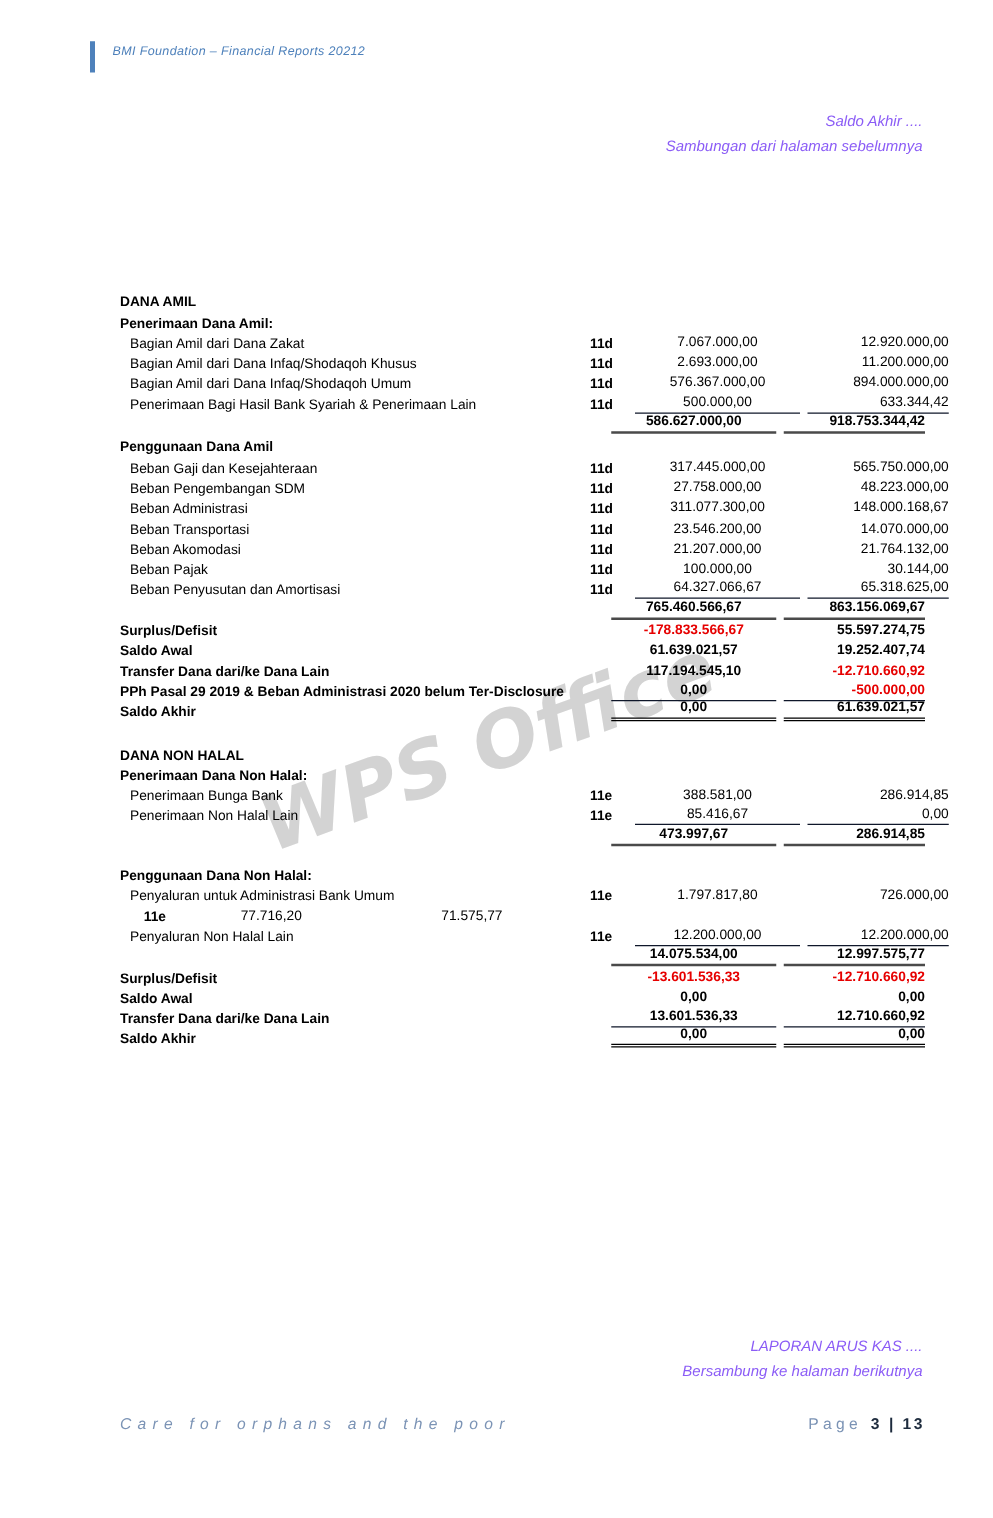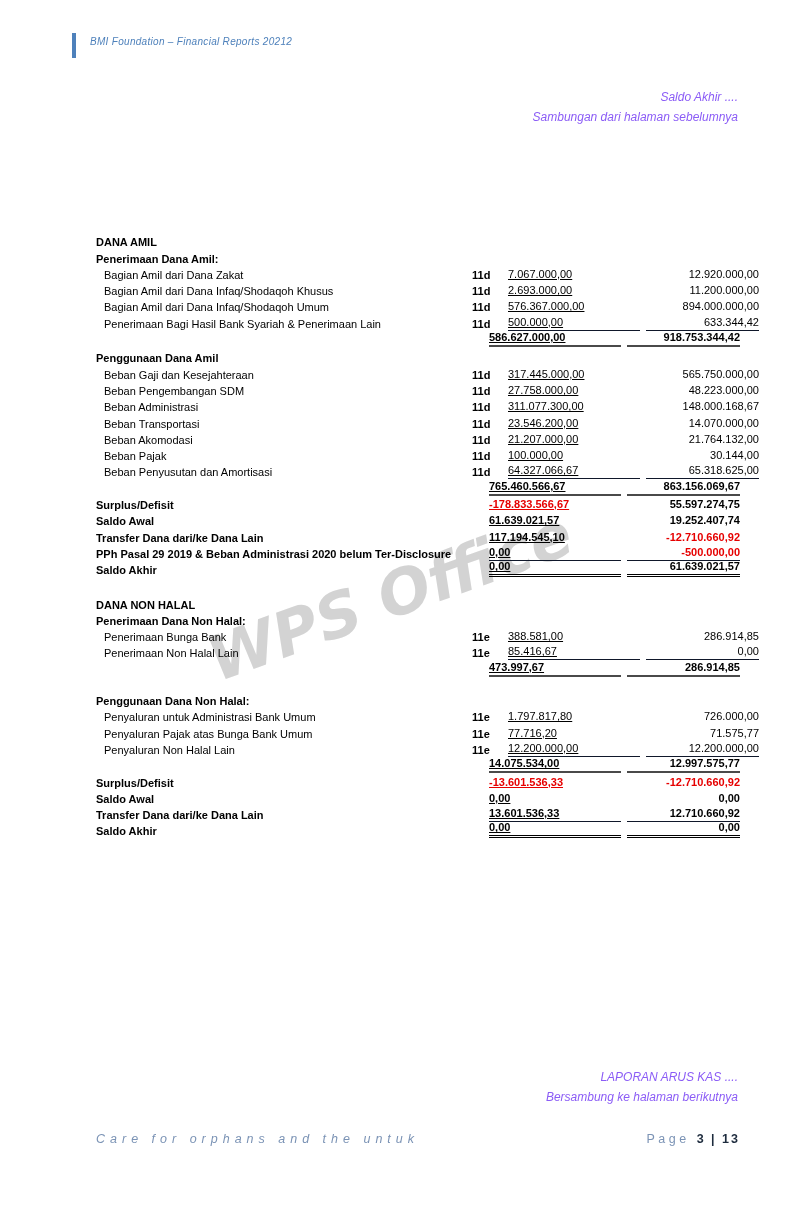--- a/index.html
+++ b/index.html
@@ -25,21 +25,21 @@
     position:absolute;left:175px;top:560px;width:430px;text-align:center;
     font-family:"DejaVu Sans",sans-serif;font-style:italic;font-weight:bold;
     font-size:62px;color:rgba(175,175,175,0.55);
     transform:rotate(-20deg);white-space:nowrap;pointer-events:none;
   }
   
   #fin-table{position:absolute;left:96px;top:233px;width:644px;font-size:11px;}
   .row{display:flex;height:16.3px;align-items:flex-end;}
   .c-label{flex:0 0 357px;white-space:nowrap;overflow:visible;line-height:14px;}
   .c-ref{flex:0 0 36px;font-weight:bold;line-height:14px;margin-left:19px;}
-  .c-v1{flex:0 0 132px;text-align:left;line-height:14px;padding-bottom:1px;text-decoration:underline;}
+  .c-v1{flex:0 0 132px;text-align:center;line-height:14px;padding-bottom:1px;}
   .c-sp{flex:0 0 6px;}
   .c-v2{flex:0 0 113px;text-align:right;line-height:14px;padding-bottom:1px;}
   .row.header .c-label,.row.subheader .c-label{font-weight:bold;}
   .row.item .c-label{padding-left:8px;flex-basis:349px;}
   .row.sum .c-label{font-weight:bold;flex-basis:393px;}
   .row.total .c-label{flex-basis:393px;}
   .row.total .c-v1,.row.total .c-v2,
   .row.sum .c-v1,.row.sum .c-v2{font-weight:bold;}
   .neg{color:#e60000;}
   .u-single{border-bottom:1px solid #0f172a;}
@@ -257,21 +257,20 @@
         <div class="c-v2"></div>
       </div>
       <div class="row item">
         <div class="c-label">Penyaluran untuk Administrasi Bank Umum</div>
         <div class="c-ref">11e</div>
         <div class="c-v1">1.797.817,80</div>
         <div class="c-sp"></div>
         <div class="c-v2">726.000,00</div>
       </div>
       <div class="row item">
-        <div class="c-label">Penyaluran Pajak atas Bunga Bank Umum</div>
         <div class="c-ref">11e</div>
         <div class="c-v1">77.716,20</div>
         <div class="c-sp"></div>
         <div class="c-v2">71.575,77</div>
       </div>
       <div class="row item">
         <div class="c-label">Penyaluran Non Halal Lain</div>
         <div class="c-ref">11e</div>
         <div class="c-v1 u-single">12.200.000,00</div>
         <div class="c-sp"></div>
@@ -308,20 +307,20 @@
         <div class="c-v2 u-double">0,00</div>
       </div>
     </div>
 
   <div id="note-bottom" class="note">
     <div>LAPORAN ARUS KAS ....</div>
     <div>Bersambung ke halaman berikutnya</div>
   </div>
 
   <div id="footer">
-    <span id="footer-tagline">Care for orphans and the untuk</span>
+    <span id="footer-tagline">Care for orphans and the poor</span>
     <span id="footer-page">
       <span>Page</span>
       <span class="page-num">3 | 13</span>
     </span>
   </div>
 
 </div>
 
 </body></html>

